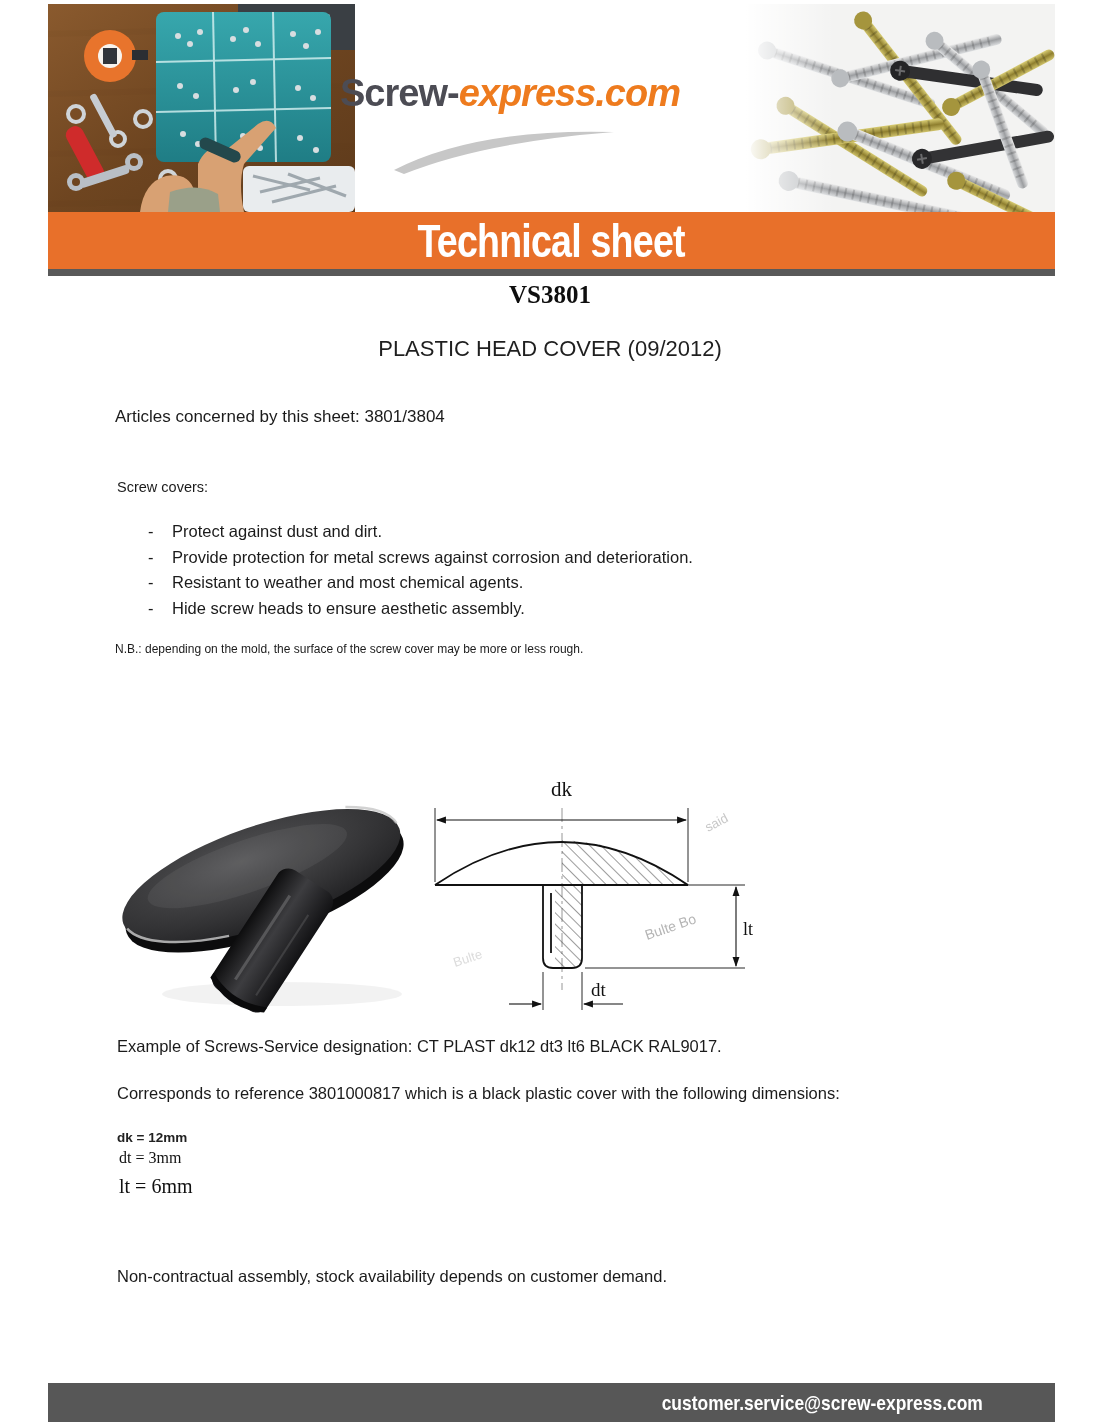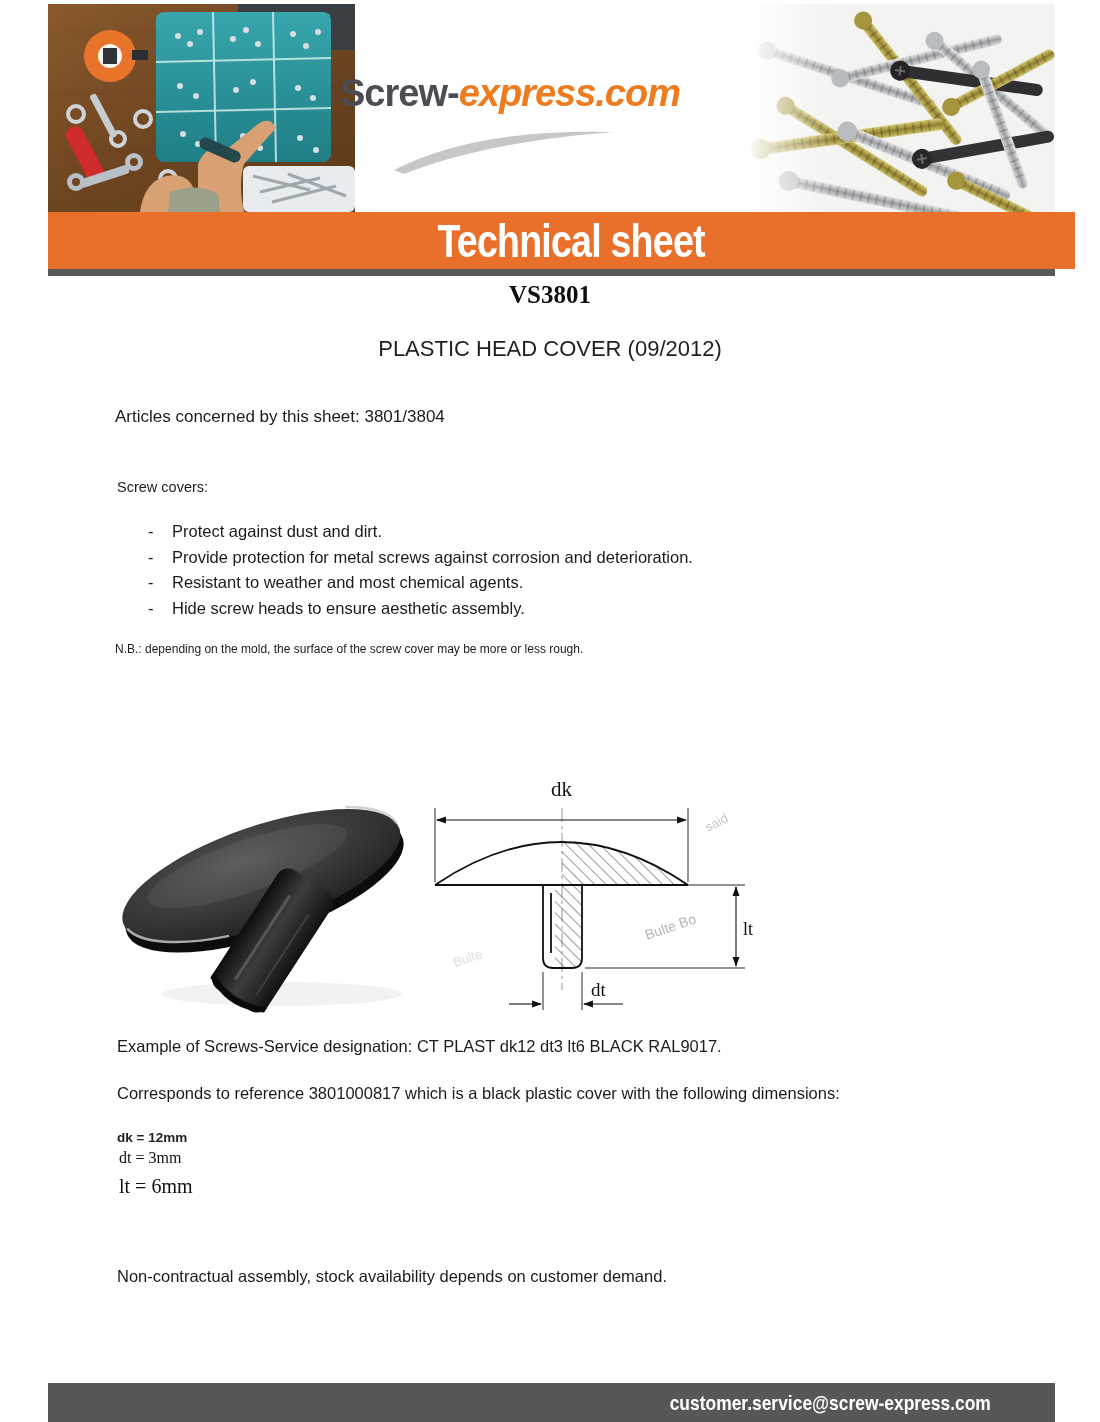--- a/index.html
+++ b/index.html
@@ -10,21 +10,21 @@
   .photo{position:absolute;top:4px;height:208px;overflow:hidden;}
   .photo-left{left:48px;width:307px;}
   .photo-right{left:745px;width:310px;}
   .logo{position:absolute;left:340px;top:72px;width:420px;text-align:left;
         font-size:38px;font-weight:bold;letter-spacing:-1px;white-space:nowrap;}
   .logo .dark{color:#4c4c54;}
   .logo .orange{color:#ee7b1e;font-style:italic;}
   .swoosh{position:absolute;left:388px;top:126px;}
 
   .banner{position:absolute;left:48px;top:212px;width:1007px;height:57px;background:#e8702a;
-          display:flex;align-items:center;justify-content:center;padding-left:20px;}
+          display:flex;align-items:center;justify-content:center;}
   .banner-text{color:#fff;font-weight:bold;font-size:47px;letter-spacing:-1px;
           display:inline-block;transform:scaleX(.8);transform-origin:center;white-space:nowrap;}
   .divider{position:absolute;left:48px;top:269px;width:1007px;height:7px;background:#595959;}
 
   
   .doc-code{position:absolute;left:0;top:281px;width:1100px;text-align:center;
             font-family:"Liberation Serif",serif;font-weight:bold;font-size:25px;color:#0e0e0e;}
   .doc-title{position:absolute;left:0;top:336px;width:1100px;text-align:center;font-size:22px;color:#1f1f1f;}
   .t-articles{position:absolute;left:115px;top:407px;font-size:17px;}
   .t-intro{position:absolute;left:117px;top:479px;font-size:14.5px;}
@@ -39,21 +39,21 @@
   .t-dim-dt{position:absolute;left:119px;top:1149px;font-family:"Liberation Serif",serif;font-size:16px;color:#111;}
   .t-dim-lt{position:absolute;left:119px;top:1175px;font-family:"Liberation Serif",serif;font-size:20px;color:#111;}
   .t-disclaimer{position:absolute;left:117px;top:1267px;font-size:16.5px;}
 
   
   .fig-product{position:absolute;left:112px;top:778px;}
   .fig-drawing{position:absolute;left:425px;top:772px;}
 
   
   .footer{position:absolute;left:48px;top:1383px;width:1007px;height:39px;background:#575757;
-          display:flex;align-items:center;justify-content:flex-end;padding:0;box-sizing:border-box;}
+          display:flex;align-items:center;justify-content:flex-end;padding:8px;box-sizing:border-box;}
   .footer-text{color:#fff;font-weight:bold;font-size:20.5px;margin-right:64px;
           display:inline-block;transform:scaleX(.85);transform-origin:right center;white-space:nowrap;}
 </style>
 </head>
 <body>
 
 <div class="page">
 
   <div class="photo photo-left">
     <svg width="307" height="208" viewBox="0 0 307 208" xmlns="http://www.w3.org/2000/svg">

